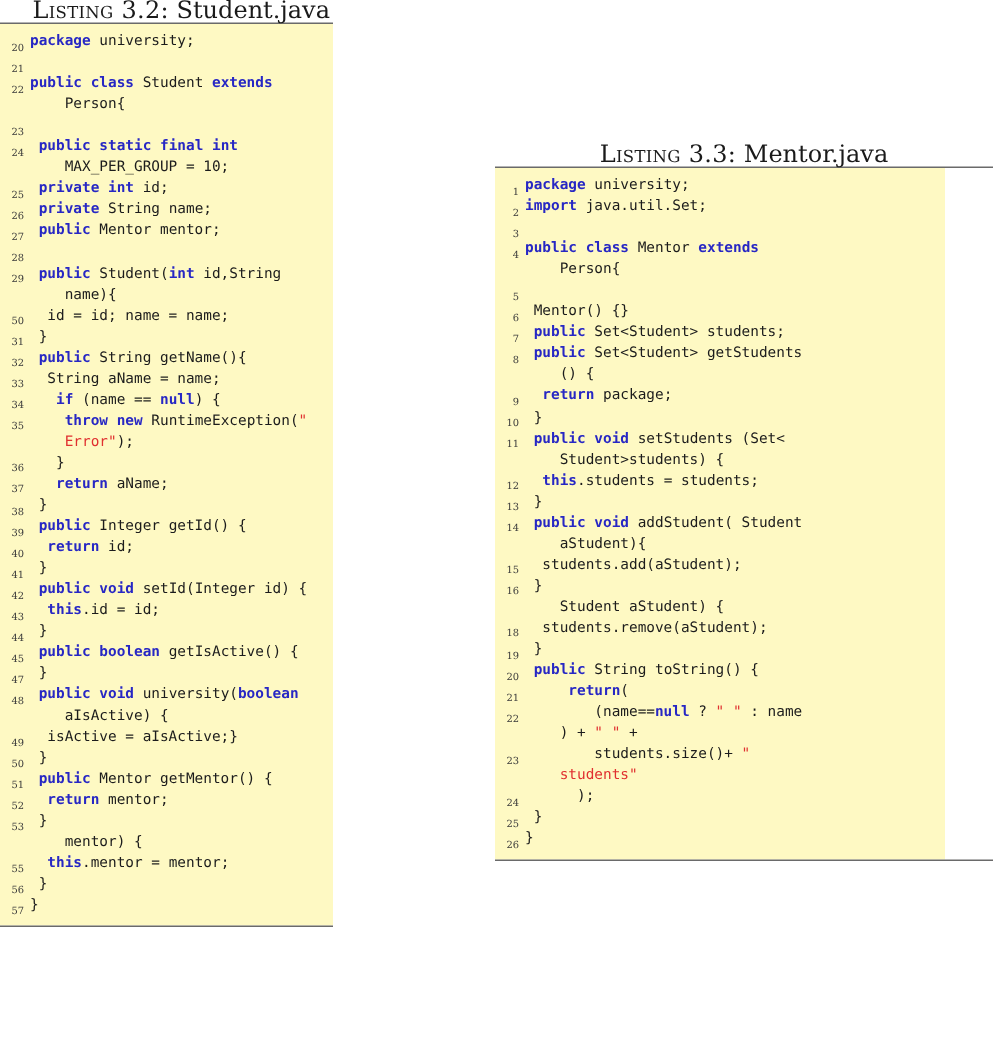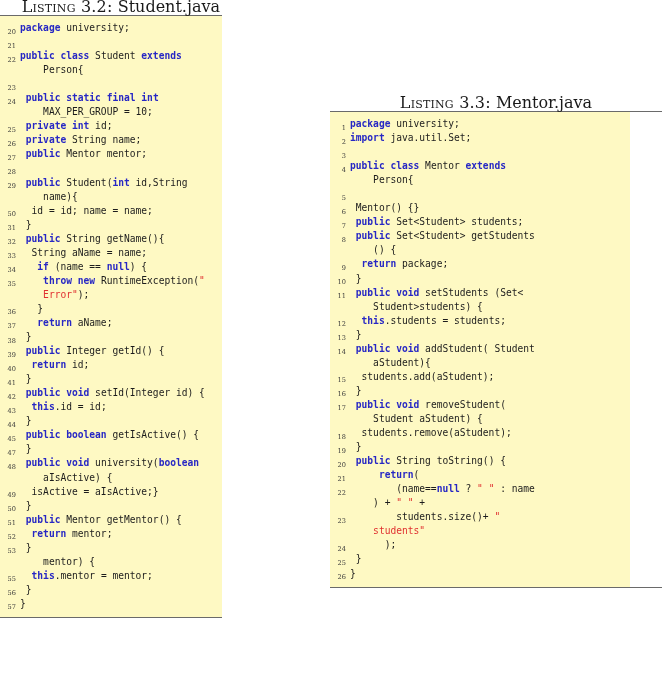--- a/index.html
+++ b/index.html
@@ -167,21 +167,20 @@
       <div class="row"><span class="ln">9</span><span class="code"><span class="p">  </span><span class="k">return</span><span class="p"> package;</span></span></div>
       <div class="row"><span class="ln">10</span><span class="code"><span class="p"> }</span></span></div>
       <div class="row"><span class="ln">11</span><span class="code"><span class="p"> </span><span class="k">public</span><span class="p"> </span><span class="k">void</span><span class="p"> setStudents (Set&lt;</span></span></div>
       <div class="row"><span class="ln"></span><span class="code"><span class="p">    Student&gt;students) {</span></span></div>
       <div class="row"><span class="ln">12</span><span class="code"><span class="p">  </span><span class="k">this</span><span class="p">.students = students;</span></span></div>
       <div class="row"><span class="ln">13</span><span class="code"><span class="p"> }</span></span></div>
       <div class="row"><span class="ln">14</span><span class="code"><span class="p"> </span><span class="k">public</span><span class="p"> </span><span class="k">void</span><span class="p"> addStudent( Student</span></span></div>
       <div class="row"><span class="ln"></span><span class="code"><span class="p">    aStudent){</span></span></div>
       <div class="row"><span class="ln">15</span><span class="code"><span class="p">  students.add(aStudent);</span></span></div>
       <div class="row"><span class="ln">16</span><span class="code"><span class="p"> }</span></span></div>
-      <div class="row"><span class="ln">17</span><span class="code"><span class="p"> </span><span class="k">public</span><span class="p"> </span><span class="k">void</span><span class="p"> removeStudent(</span></span></div>
       <div class="row"><span class="ln"></span><span class="code"><span class="p">    Student aStudent) {</span></span></div>
       <div class="row"><span class="ln">18</span><span class="code"><span class="p">  students.remove(aStudent);</span></span></div>
       <div class="row"><span class="ln">19</span><span class="code"><span class="p"> }</span></span></div>
       <div class="row"><span class="ln">20</span><span class="code"><span class="p"> </span><span class="k">public</span><span class="p"> String toString() {</span></span></div>
       <div class="row"><span class="ln">21</span><span class="code"><span class="p">     </span><span class="k">return</span><span class="p">(</span></span></div>
       <div class="row"><span class="ln">22</span><span class="code"><span class="p">        (name==</span><span class="k">null</span><span class="p"> ? </span><span class="s">" "</span><span class="p"> : name</span></span></div>
       <div class="row"><span class="ln"></span><span class="code"><span class="p">    ) + </span><span class="s">" "</span><span class="p"> +</span></span></div>
       <div class="row"><span class="ln">23</span><span class="code"><span class="p">        students.size()+ </span><span class="s">"</span></span></div>
       <div class="row"><span class="ln"></span><span class="code"><span class="s">    students"</span></span></div>
       <div class="row"><span class="ln">24</span><span class="code"><span class="p">      );</span></span></div>

